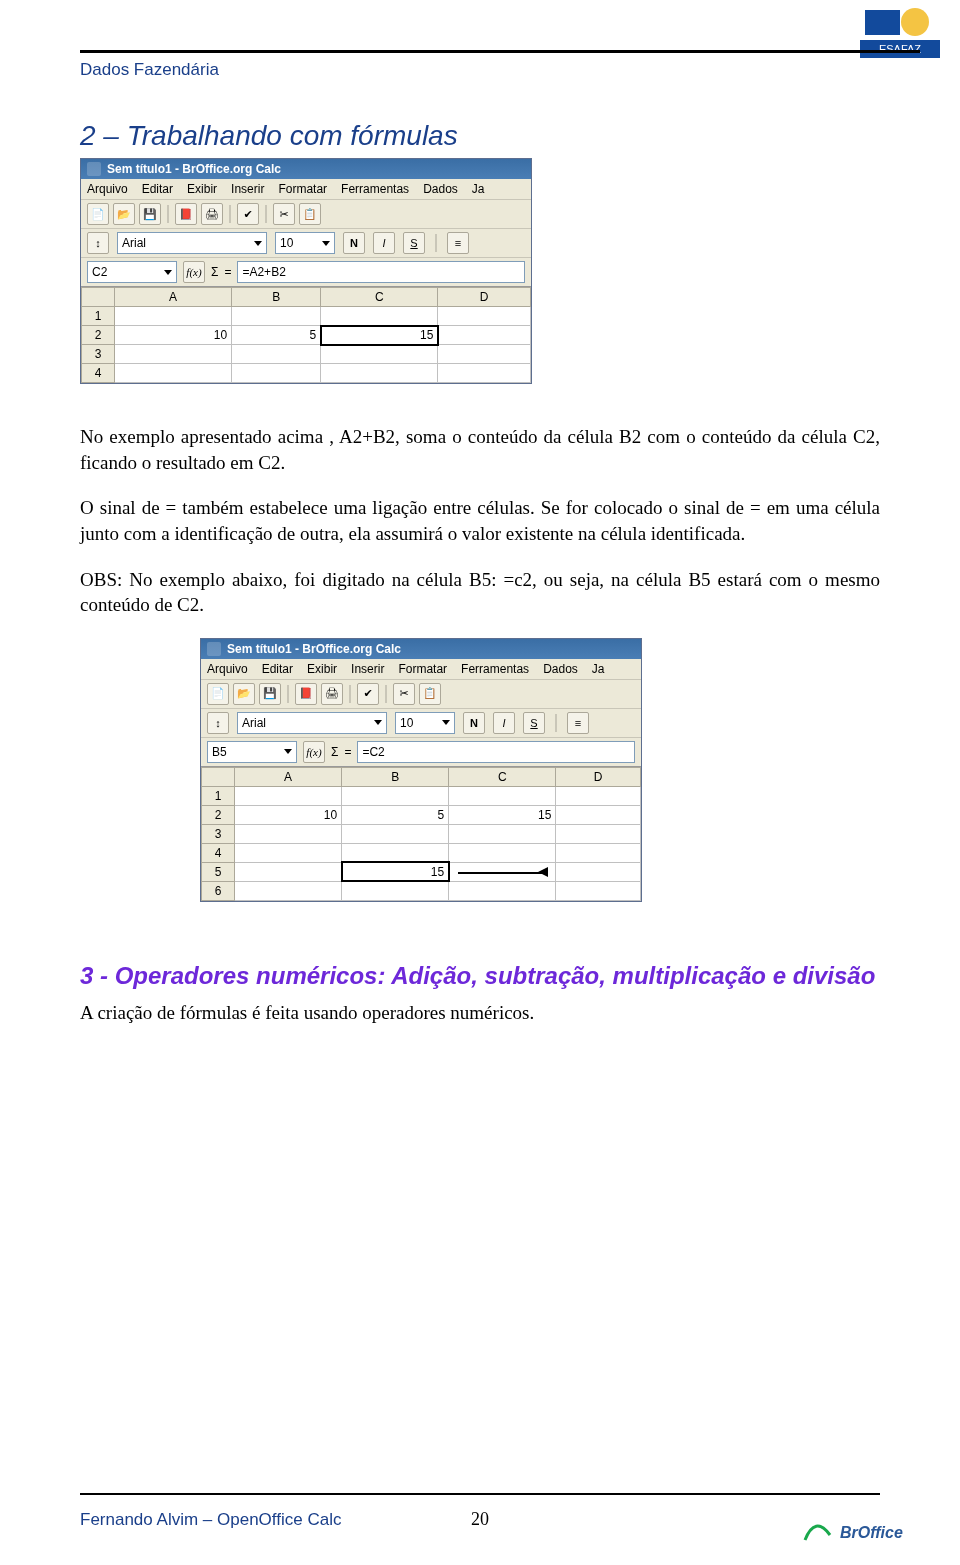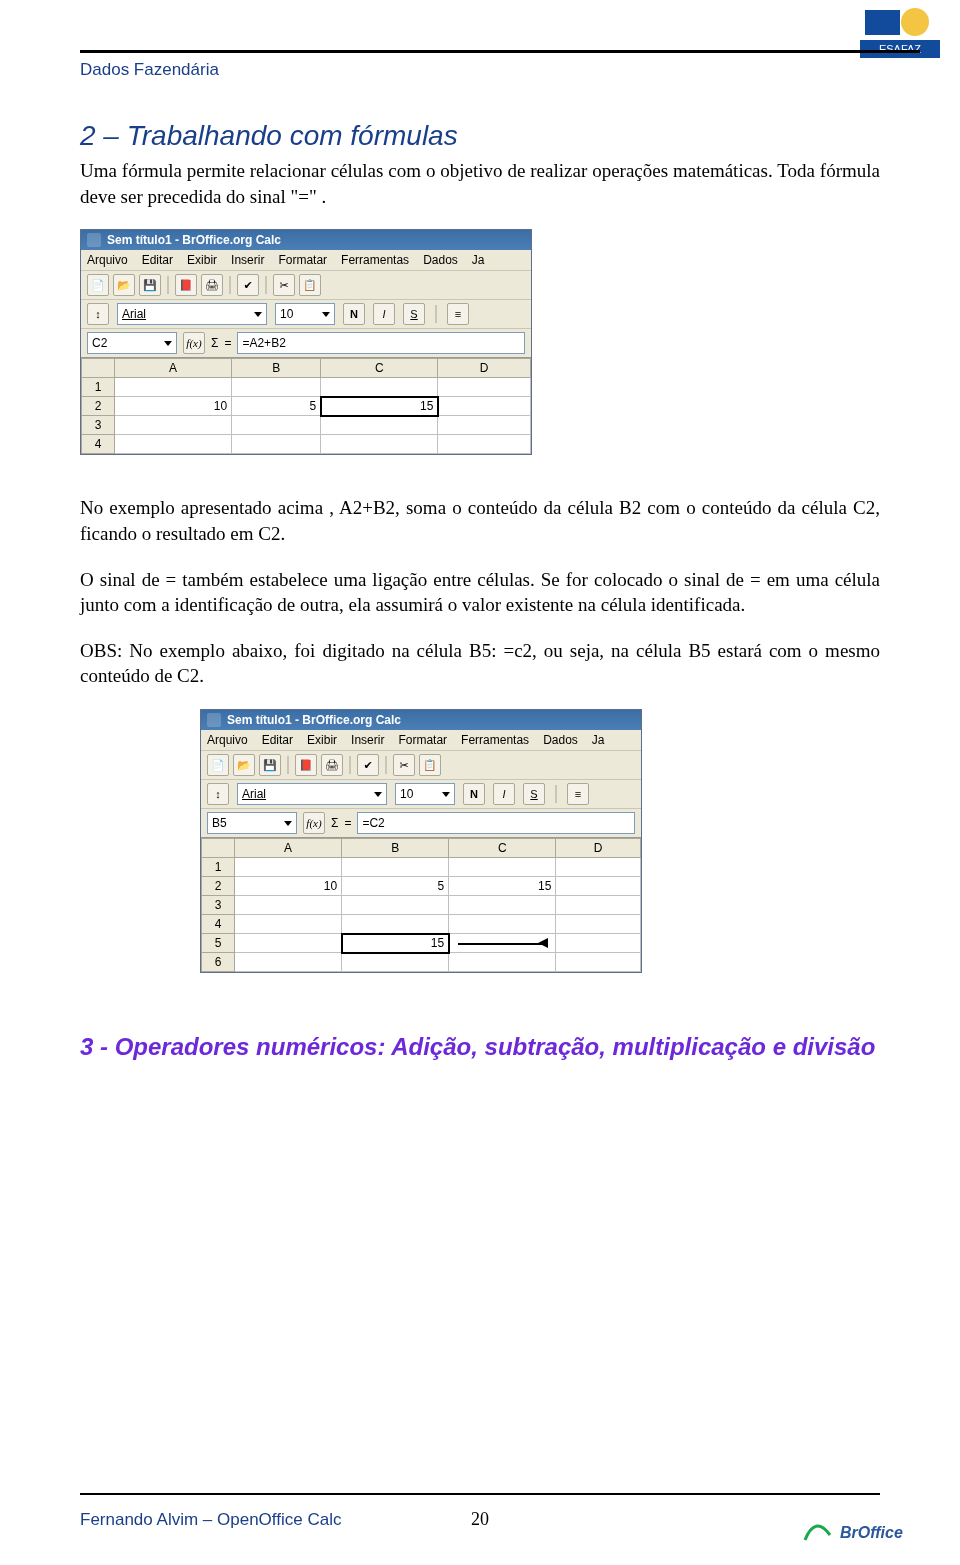--- a/index.html
+++ b/index.html
@@ -104,21 +104,21 @@
   .calc-fontrow {
     padding: 3px 6px;
     display: flex; gap: 8px; align-items: center;
     background: #ece9d8;
     border-bottom: 1px solid #c9c6b8;
   }
   .combo {
     background: #fff; border: 1px solid #7f9db9; height: 20px;
     display:flex; align-items:center; padding: 0 4px; gap: 6px;
   }
-  .combo.wide { width: 140px; text-decoration: underline; }
+  .combo.wide { width: 140px; }
   .combo.small { width: 50px; }
   .drop { width:0;height:0;border-left:4px solid transparent;border-right:4px solid transparent;border-top:5px solid #000; margin-left:auto;}
   .calc-formularow {
     padding: 3px 6px;
     display: flex; gap: 6px; align-items: center;
     background: #ece9d8;
     border-bottom: 1px solid #999;
   }
   .cellref { width: 80px; }
   .formula-input { flex: 1; background:#fff; border:1px solid #7f9db9; height:20px; padding:0 4px; display:flex; align-items:center;}
@@ -221,21 +221,20 @@
         <rect x="0" y="35" width="80" height="18" fill="#124a9c"></rect>
         <text x="40" y="48" text-anchor="middle" fill="#fff" font-size="11" font-family="Arial">ESAFAZ</text>
       </svg>
   </div>
   <hr class="hr-bold">
   <div class="school">Dados Fazendária</div>
 
   <div class="content">
 
     <h2 class="heading">2 – Trabalhando com fórmulas</h2>
-    <p>Uma fórmula permite relacionar células com o objetivo de realizar operações matemáticas. Toda fórmula deve ser precedida do sinal "=" .</p>
 
     <div class="calc-window">
       <div class="calc-title">
         <span class="win-icon"></span>
         <span>Sem título1 - BrOffice.org Calc</span>
       </div>
       <div class="calc-menu">
         <span>Arquivo</span>
         <span>Editar</span>
         <span>Exibir</span>
@@ -442,20 +441,21 @@
                 <td></td>
                 <td></td>
                 <td></td>
               </tr>
         </tbody>
           </table>
       </div>
     </div>
 
     <h2 class="sec3">3 - Operadores numéricos: Adição, subtração, multiplicação e divisão</h2>
+    <p>A criação de fórmulas é feita usando operadores numéricos.</p>
 
   </div>
 
   <hr class="footer-hr">
   <div class="footer-left">Fernando Alvim – OpenOffice Calc</div>
   <div class="footer-center">20</div>
   <div class="footer-right">
     <svg viewBox="0 0 110 40">
         <path d="M10 30 Q20 5 35 25" stroke="#19a84c" stroke-width="3" fill="none"></path>
         <text x="45" y="28" font-size="16" font-style="italic" fill="#2a5898" font-family="Arial">BrOffice</text>

